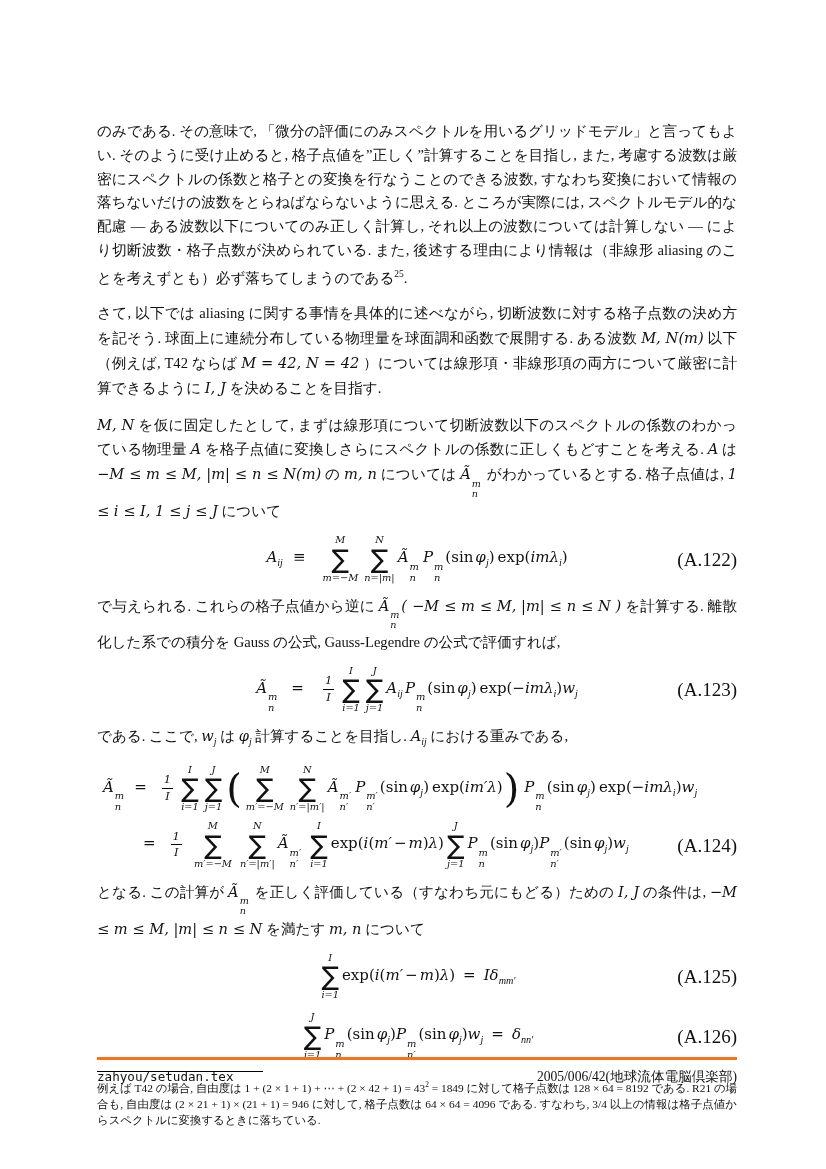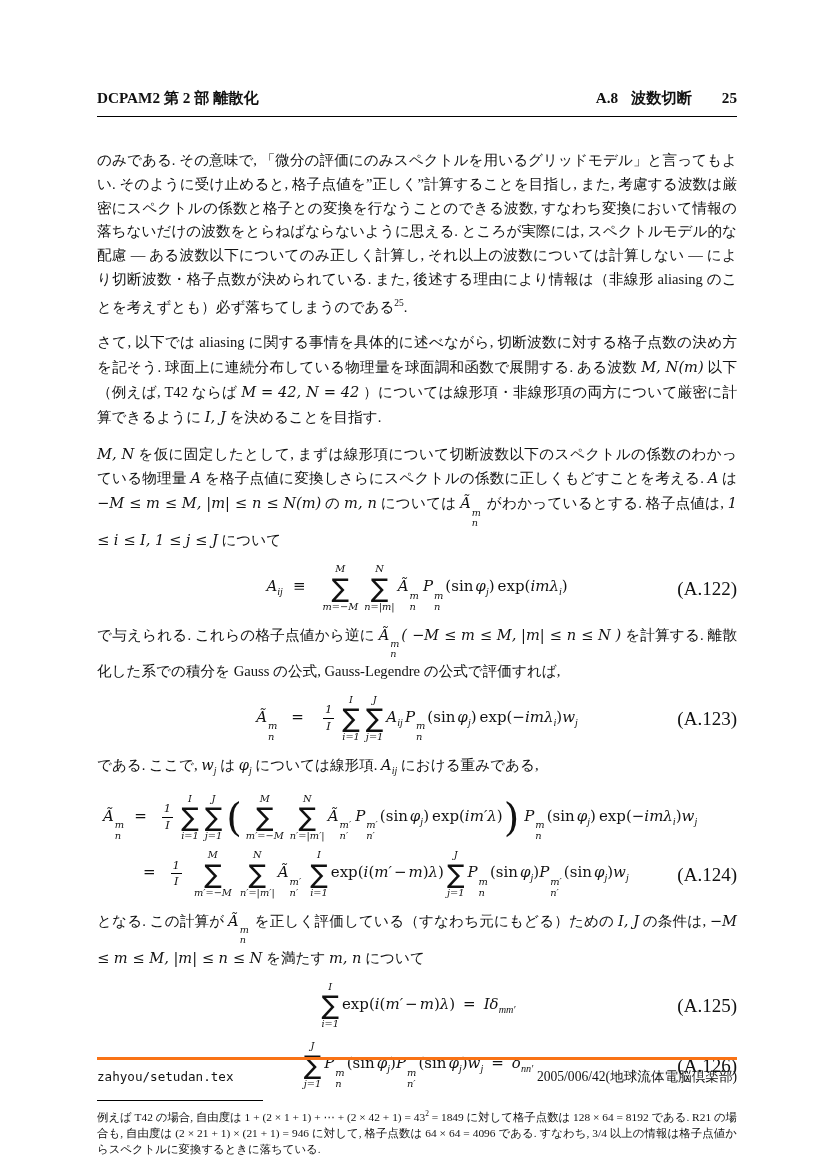--- a/index.html
+++ b/index.html
@@ -68,28 +68,20 @@
             display:flex; justify-content:space-between; align-items:baseline; }
   .f-left { font-family:"DejaVu Sans Mono","Liberation Mono",monospace; font-size:12.6px; }
   .f-right { font-size:13.6px; }
 </style>
 </head>
 <body>
 
 <div class="page">
   <div class="content">
 
-    <div class="header">
-      <span>DCPAM2 第 2 部 離散化</span>
-      <span class="h-right">
-        <span>A.8</span>
-        <span class="h-sec">波数切断</span>
-        <span class="h-page">25</span>
-      </span>
-    </div>
 
     <div class="body">
       <p><span class="jp">のみである. その意味で, 「微分の評価にのみスペクトルを用いるグリッドモデル」と言ってもよい. そのように受け止めると, 格子点値を”正しく”計算することを目指し, また, 考慮する波数は厳密にスペクトルの係数と格子との変換を行なうことのできる波数, すなわち変換において情報の落ちないだけの波数をとらねばならないように思える. ところが実際には, スペクトルモデル的な配慮 — ある波数以下についてのみ正しく計算し, それ以上の波数については計算しない — により切断波数・格子点数が決められている. また, 後述する理由により情報は（非線形 aliasing のことを考えずとも）必ず落ちてしまうのである</span><sup class="fnsup">25</sup><span class="jp">.</span></p>
       <p class="pgap"><span class="jp">さて, 以下では aliasing に関する事情を具体的に述べながら, 切断波数に対する格子点数の決め方を記そう. 球面上に連続分布している物理量を球面調和函数で展開する. ある波数 </span><span class="mi">M, N(m)</span><span class="jp"> 以下（例えば, T42 ならば </span><span class="mi">M = 42, N = 42</span><span class="jp"> ）については線形項・非線形項の両方について厳密に計算できるように </span><span class="mi">I, J</span><span class="jp"> を決めることを目指す.</span></p>
       <p class="pgap"><span class="mi">M, N</span><span class="jp"> を仮に固定したとして, まずは線形項について切断波数以下のスペクトルの係数のわかっている物理量 </span><span class="mi">A</span><span class="jp"> を格子点値に変換しさらにスペクトルの係数に正しくもどすことを考える. </span><span class="mi">A</span><span class="jp"> は </span><span class="mi">−M ≤ m ≤ M, |m| ≤ n ≤ N(m)</span><span class="jp"> の </span><span class="mi">m, n</span><span class="jp"> については </span><span class="mi">Ã</span><span class="ud">
             <span class="udr">m</span>
             <span class="udr">n</span>
           </span><span class="jp"> がわかっているとする. 格子点値は, </span><span class="mi">1 ≤ i ≤ I, 1 ≤ j ≤ J</span><span class="jp"> について</span></p>
 
       <div class="eq">
@@ -131,21 +123,21 @@
               <span class="lim">J</span>
               <span class="sigma">∑</span>
               <span class="lim">j=1</span>
             </span><span class="mi">A</span><sub class="sm">ij</sub><span class="gap" style="width: 2px;"></span><span class="mi">P</span><span class="ud">
               <span class="udr">m</span>
               <span class="udr">n</span>
             </span><span class="mt">(sin</span><span class="gap" style="width: 2px;"></span><span class="mi">φ</span><sub class="sm">j</sub><span class="mt">)</span><span class="gap" style="width: 3px;"></span><span class="mt">exp(−</span><span class="mi">imλ</span><sub class="sm">i</sub><span class="mt">)</span><span class="mi">w</span><sub class="sm">j</sub></span>
         <span class="num">(A.123)</span>
       </div>
 
-      <p><span class="jp">である. ここで, </span><span class="mi">w</span><sub class="sm">j</sub><span class="jp"> は </span><span class="mi">φ</span><sub class="sm">j</sub><span class="jp"> については線形項. </span><span class="mi">A</span><sub class="sm">ij</sub><span class="jp"> における重みである,</span></p>
+      <p><span class="jp">である. ここで, </span><span class="mi">w</span><sub class="sm">j</sub><span class="jp"> は </span><span class="mi">φ</span><sub class="sm">j</sub><span class="jp"> 計算することを目指し. </span><span class="mi">A</span><sub class="sm">ij</sub><span class="jp"> における重みである,</span></p>
 
       <div class="eq">
         <div class="eqline l1"><span class="mi">Ã</span><span class="ud">
               <span class="udr">m</span>
               <span class="udr">n</span>
             </span><span class="gap" style="width: 8px;"></span><span class="mt">=</span><span class="gap" style="width: 10px;"></span><span class="frac">
               <span class="num2">1</span>
               <span class="den2">I</span>
             </span><span class="sum">
               <span class="lim">I</span>

